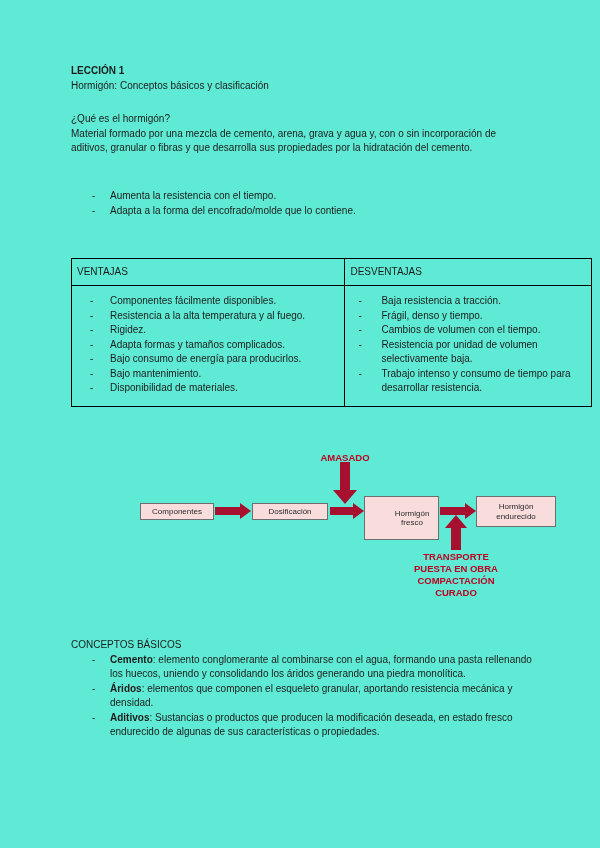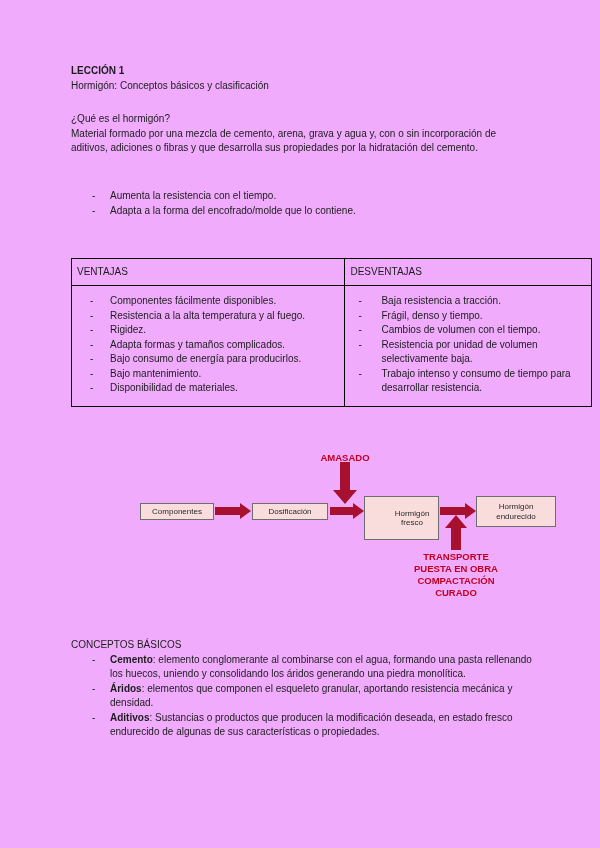--- a/index.html
+++ b/index.html
@@ -1,18 +1,18 @@
 <!DOCTYPE html>
 <html><head>
 <meta charset="utf-8">
 <style>
   * { margin:0; padding:0; box-sizing:border-box; }
   html,body { background:#ffffff; }
   .page {
-    position:relative; width:600px; height:848px; background:#f0abfc;
+    position:relative; width:600px; height:848px; background:#5eead4;
     font-family:"Liberation Sans", sans-serif; font-size:10px; line-height:14.5px;
     color:#1c1c1c; overflow:hidden;
   }
   .abs { position:absolute; }
   .bold { font-weight:bold; }
 
   
   .dash-row { display:flex; align-items:flex-start; }
   .dash { flex:0 0 18px; margin-left:21px; }
   .dash-text { flex:1; }
@@ -56,21 +56,21 @@
 
 <div class="page">
 
   <div class="abs" id="block-header">
     <div class="bold">LECCIÓN 1</div>
     <div>Hormigón: Conceptos básicos y clasificación</div>
   </div>
 
   <div class="abs" id="block-question">
     <div>¿Qué es el hormigón?</div>
-    <div>Material formado por una mezcla de cemento, arena, grava y agua y, con o sin incorporación de aditivos, adiciones o fibras y que desarrolla sus propiedades por la hidratación del cemento.</div>
+    <div>Material formado por una mezcla de cemento, arena, grava y agua y, con o sin incorporación de aditivos, granular o fibras y que desarrolla sus propiedades por la hidratación del cemento.</div>
   </div>
 
   <div class="abs" id="block-props">
     <div class="dash-row">
       <span class="dash">-</span>
       <span class="dash-text">Aumenta la resistencia con el tiempo.</span>
     </div>
     <div class="dash-row">
       <span class="dash">-</span>
       <span class="dash-text">Adapta a la forma del encofrado/molde que lo contiene.</span>

